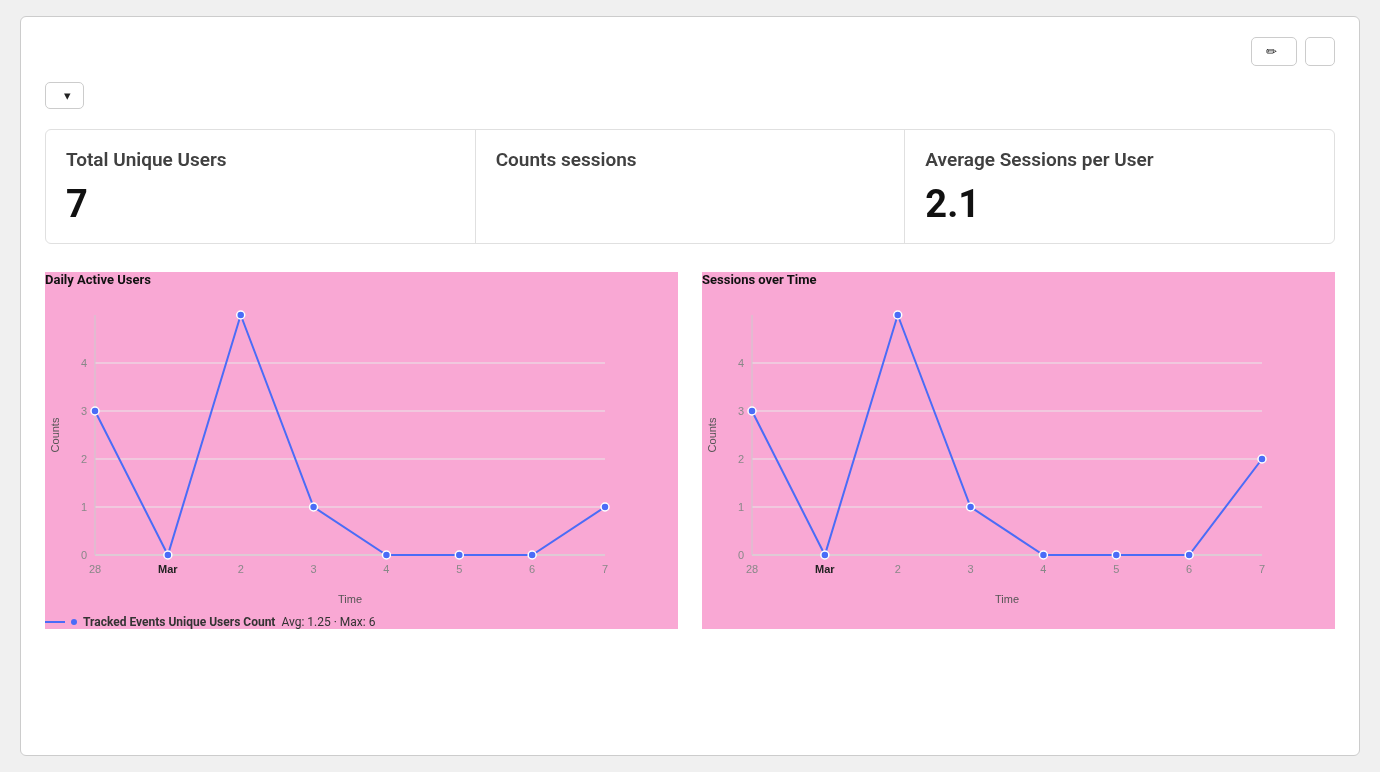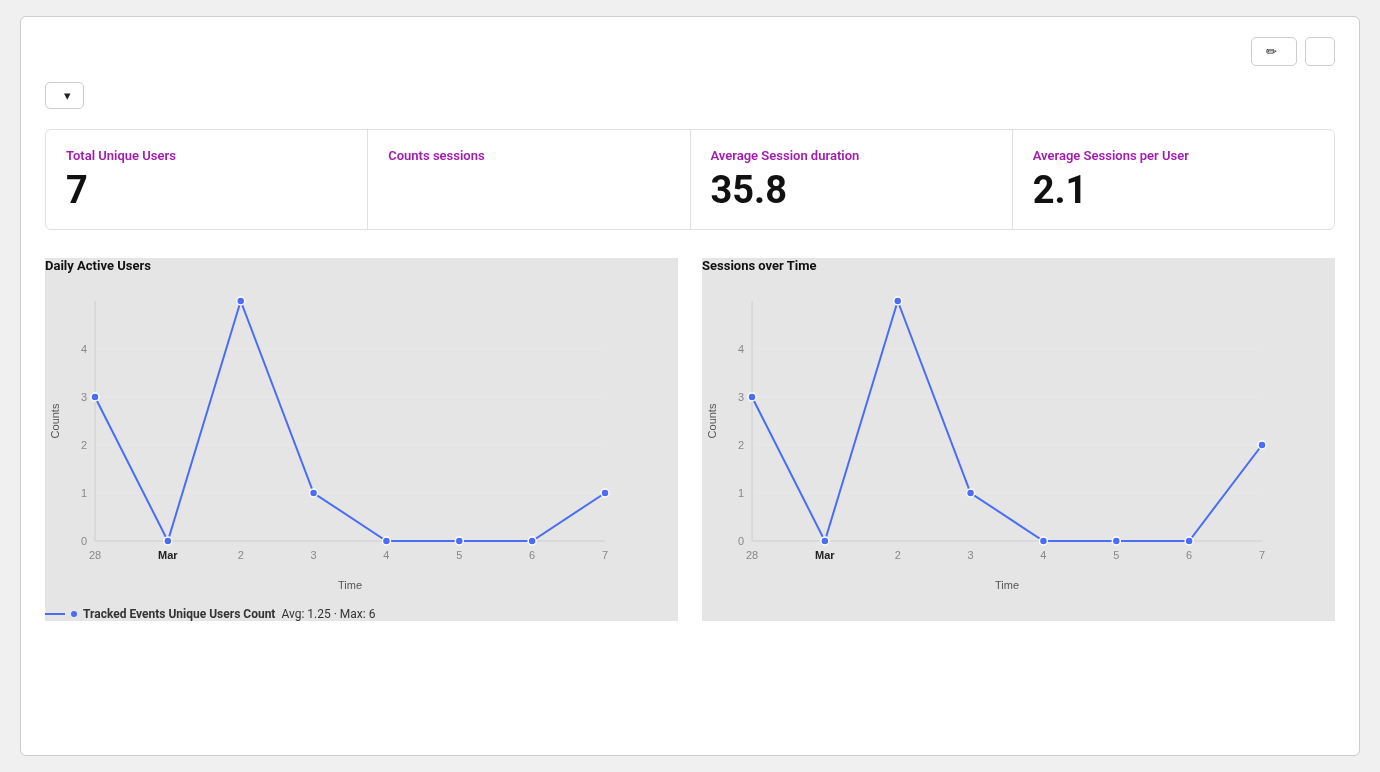--- a/index.html
+++ b/index.html
@@ -68,55 +68,55 @@
       margin-bottom: 28px;
       overflow: hidden;
     }
     .metric-card {
       flex: 1;
       padding: 18px 20px 20px;
       border-right: 1px solid #e0e0e0;
     }
     .metric-card:last-child { border-right: none; }
     .metric-label {
-      font-size: 13px;
+      font-size: 19px;
       font-weight: 600;
-      color: #a21caf;
-      margin-bottom: 8px;
+      color: #404040;
+      margin-bottom: 14px;
     }
     .metric-value {
       font-size: 38px;
       font-weight: 700;
       color: #111;
       line-height: 1;
     }
     .charts-row {
       display: flex;
       gap: 24px;
     }
     .chart-container {
       flex: 1;
-      background: #e5e5e5;
+      background: #f9a8d4;
     }
     .chart-title {
       font-size: 13px;
       font-weight: 700;
       color: #111;
       margin-bottom: 8px;
     }
     .chart-area {
       position: relative;
       width: 100%;
       height: 320px;
     }
     .chart-legend {
       display: flex;
       align-items: center;
       gap: 6px;
-      margin-top: 6px;
+      margin-top: 0;
       font-size: 12px;
       color: #333;
     }
     .legend-line {
       display: inline-block;
       width: 20px;
       height: 2px;
       background: #4a6cf7;
       vertical-align: middle;
     }
@@ -153,24 +153,20 @@
     <span>▾</span>
   </div>
 
   <div class="metrics-row" id="metrics-row">
       <div class="metric-card">
     <div class="metric-label">Total Unique Users</div>
     <div class="metric-value">7</div>
   </div>
       <div class="metric-card">
     <div class="metric-label">Counts sessions</div>
-  </div>
-      <div class="metric-card">
-    <div class="metric-label">Average Session duration</div>
-    <div class="metric-value">35.8</div>
   </div>
       <div class="metric-card">
     <div class="metric-label">Average Sessions per User</div>
     <div class="metric-value">2.1</div>
   </div>
     </div>
 
   <div class="charts-row" id="charts-row">
       <div class="chart-container">
     <div class="chart-title">Daily Active Users</div>

